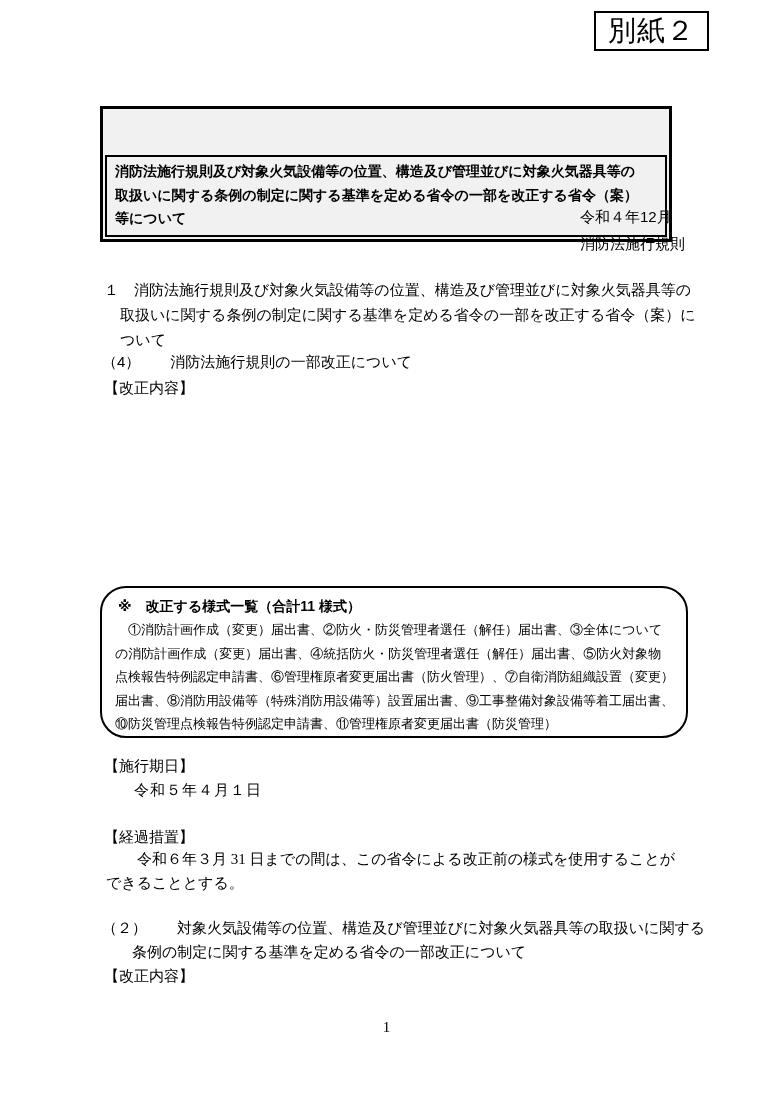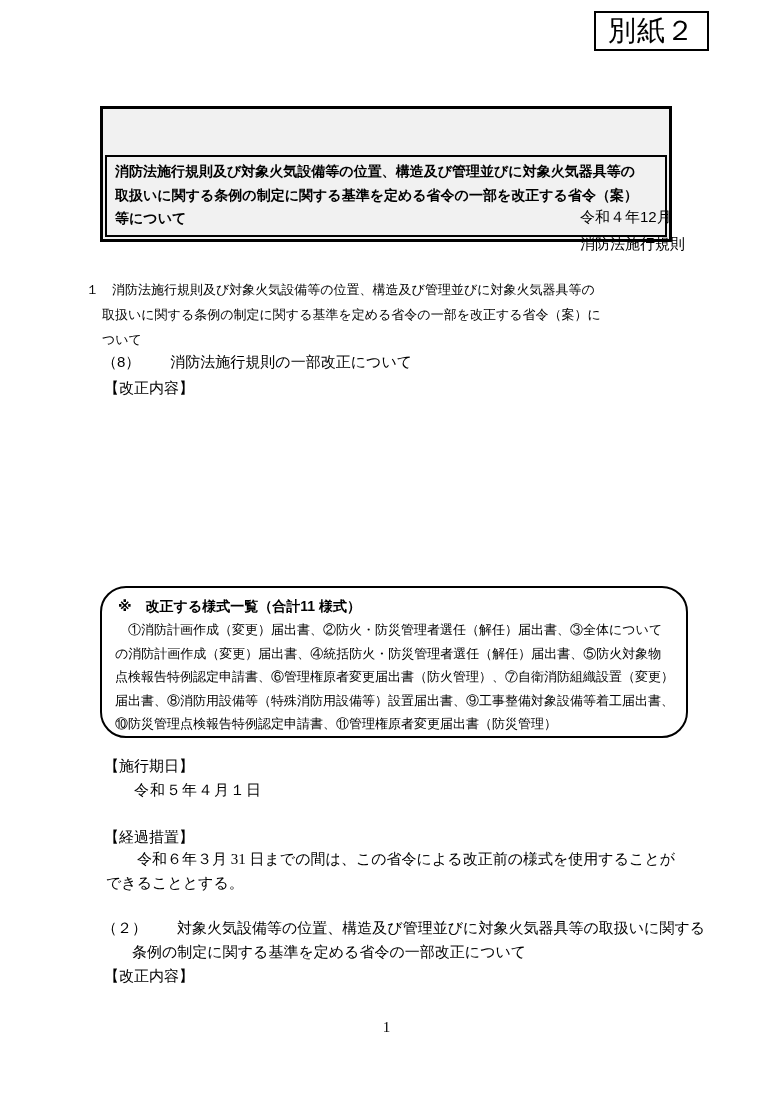--- a/index.html
+++ b/index.html
@@ -43,22 +43,22 @@
   }
 
   
   .date-block {
     position:absolute; left:580px; top:203px;
     font-size:15px; line-height:27px;
   }
 
   
   .sec1-heading {
-    position:absolute; left:86px; top:277px; width:610px;
-    font-size:13px; line-height:25px;
+    position:absolute; left:104px; top:277px; width:610px;
+    font-size:15px; line-height:25px;
     padding-left:16px; text-indent:-16px;
   }
   .sub1-heading {
     position:absolute; left:102px; top:351px;
     font-size:15px; line-height:22px;
   }
   .label-bracket {
     font-size:15px; line-height:22px;
   }
   .kaisei1-label { position:absolute; left:104px; top:377px; }
@@ -122,21 +122,21 @@
 
   <div class="date-block gothic">
     <div>令和４年12月</div>
     <div>消防法施行規則</div>
   </div>
 
   <div class="sec1-heading gothic pre">１　消防法施行規則及び対象火気設備等の位置、構造及び管理並びに対象火気器具等の
 取扱いに関する条例の制定に関する基準を定める省令の一部を改正する省令（案）に
 ついて</div>
 
-  <div class="sub1-heading gothic">（8）　　消防法施行規則の一部改正について</div>
+  <div class="sub1-heading gothic">（4）　　消防法施行規則の一部改正について</div>
 
   <div class="kaisei1-label label-bracket gothic">【改正内容】</div>
 
 
   <div class="forms-box">
     <div class="forms-header gothic">※　改正する様式一覧（合計11 様式）</div>
     <div class="forms-body mincho pre">①消防計画作成（変更）届出書、②防火・防災管理者選任（解任）届出書、③全体について
 の消防計画作成（変更）届出書、④統括防火・防災管理者選任（解任）届出書、⑤防火対象物
 点検報告特例認定申請書、⑥管理権原者変更届出書（防火管理）、⑦自衛消防組織設置（変更）
 届出書、⑧消防用設備等（特殊消防用設備等）設置届出書、⑨工事整備対象設備等着工届出書、

